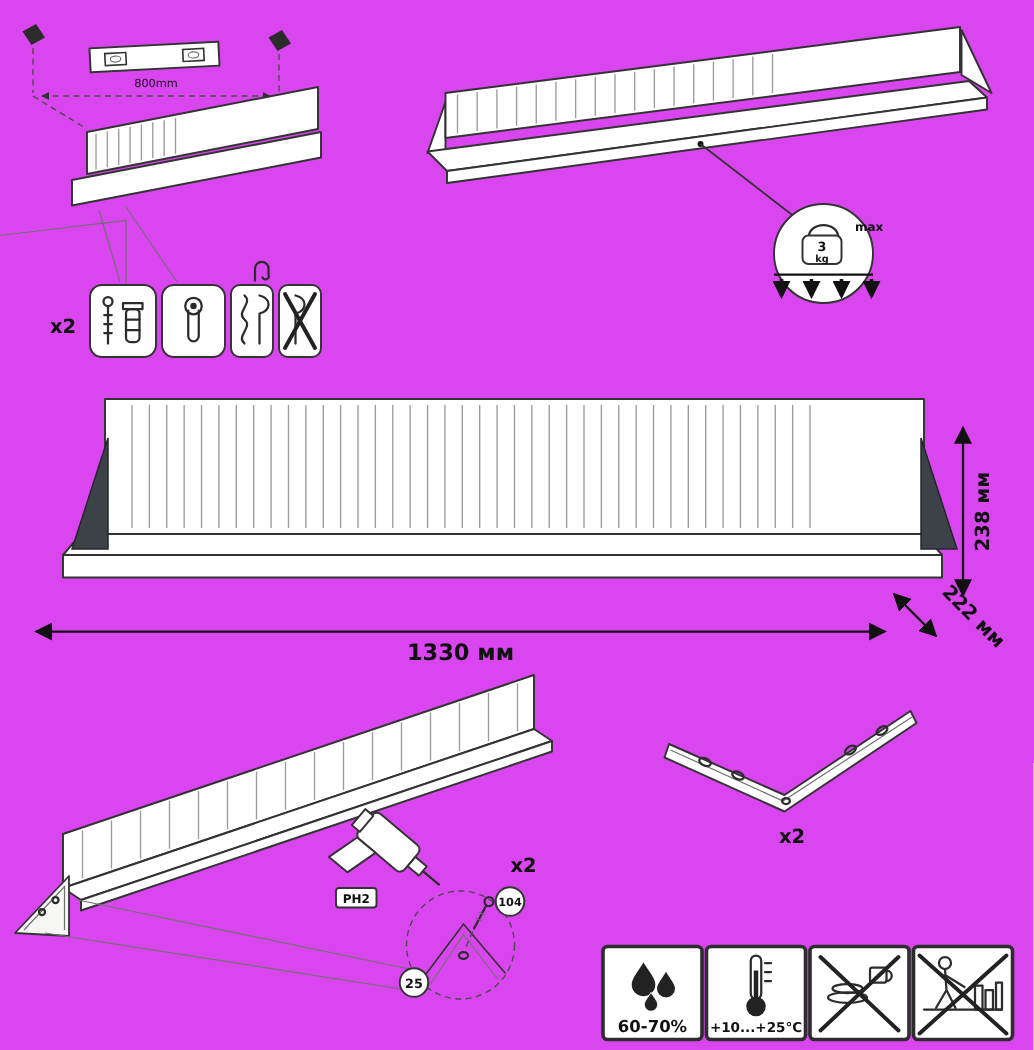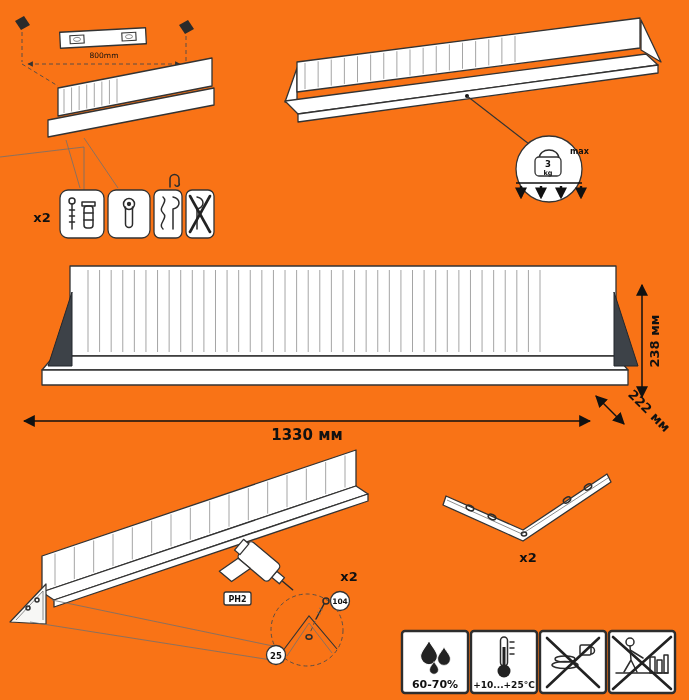--- a/index.html
+++ b/index.html
@@ -1,16 +1,16 @@
 <!DOCTYPE html>
 <html><head>
 <meta charset="utf-8">
 <style>
   html,body{margin:0;padding:0;background:#fff;}
-  .canvas{position:relative;width:689px;height:700px;background:#f97316;overflow:hidden;
+  .canvas{position:relative;width:689px;height:700px;background:#d946ef;overflow:hidden;
           font-family:"DejaVu Sans", sans-serif;}
   svg{position:absolute;left:0;top:0;font-family:"DejaVu Sans", sans-serif;}
   .outline{fill:#ffffff;stroke:#333;stroke-width:1.3;stroke-linejoin:round;}
   .soft{fill:#f7f7f5;stroke:#333;stroke-width:1.2;stroke-linejoin:round;}
   .ln{stroke:#333;stroke-width:1.1;fill:none;}
   .thin{stroke:#707070;stroke-width:.8;fill:none;}
   .slats line{stroke:#9b9b9b;stroke-width:.9;}
   .dash{stroke:#4a4a4a;stroke-width:.9;stroke-dasharray:4 3;fill:none;}
   .dim{stroke:#111;stroke-width:1.5;fill:none;}
   .dark{fill:#3d4248;stroke:#23272c;stroke-width:1;}

